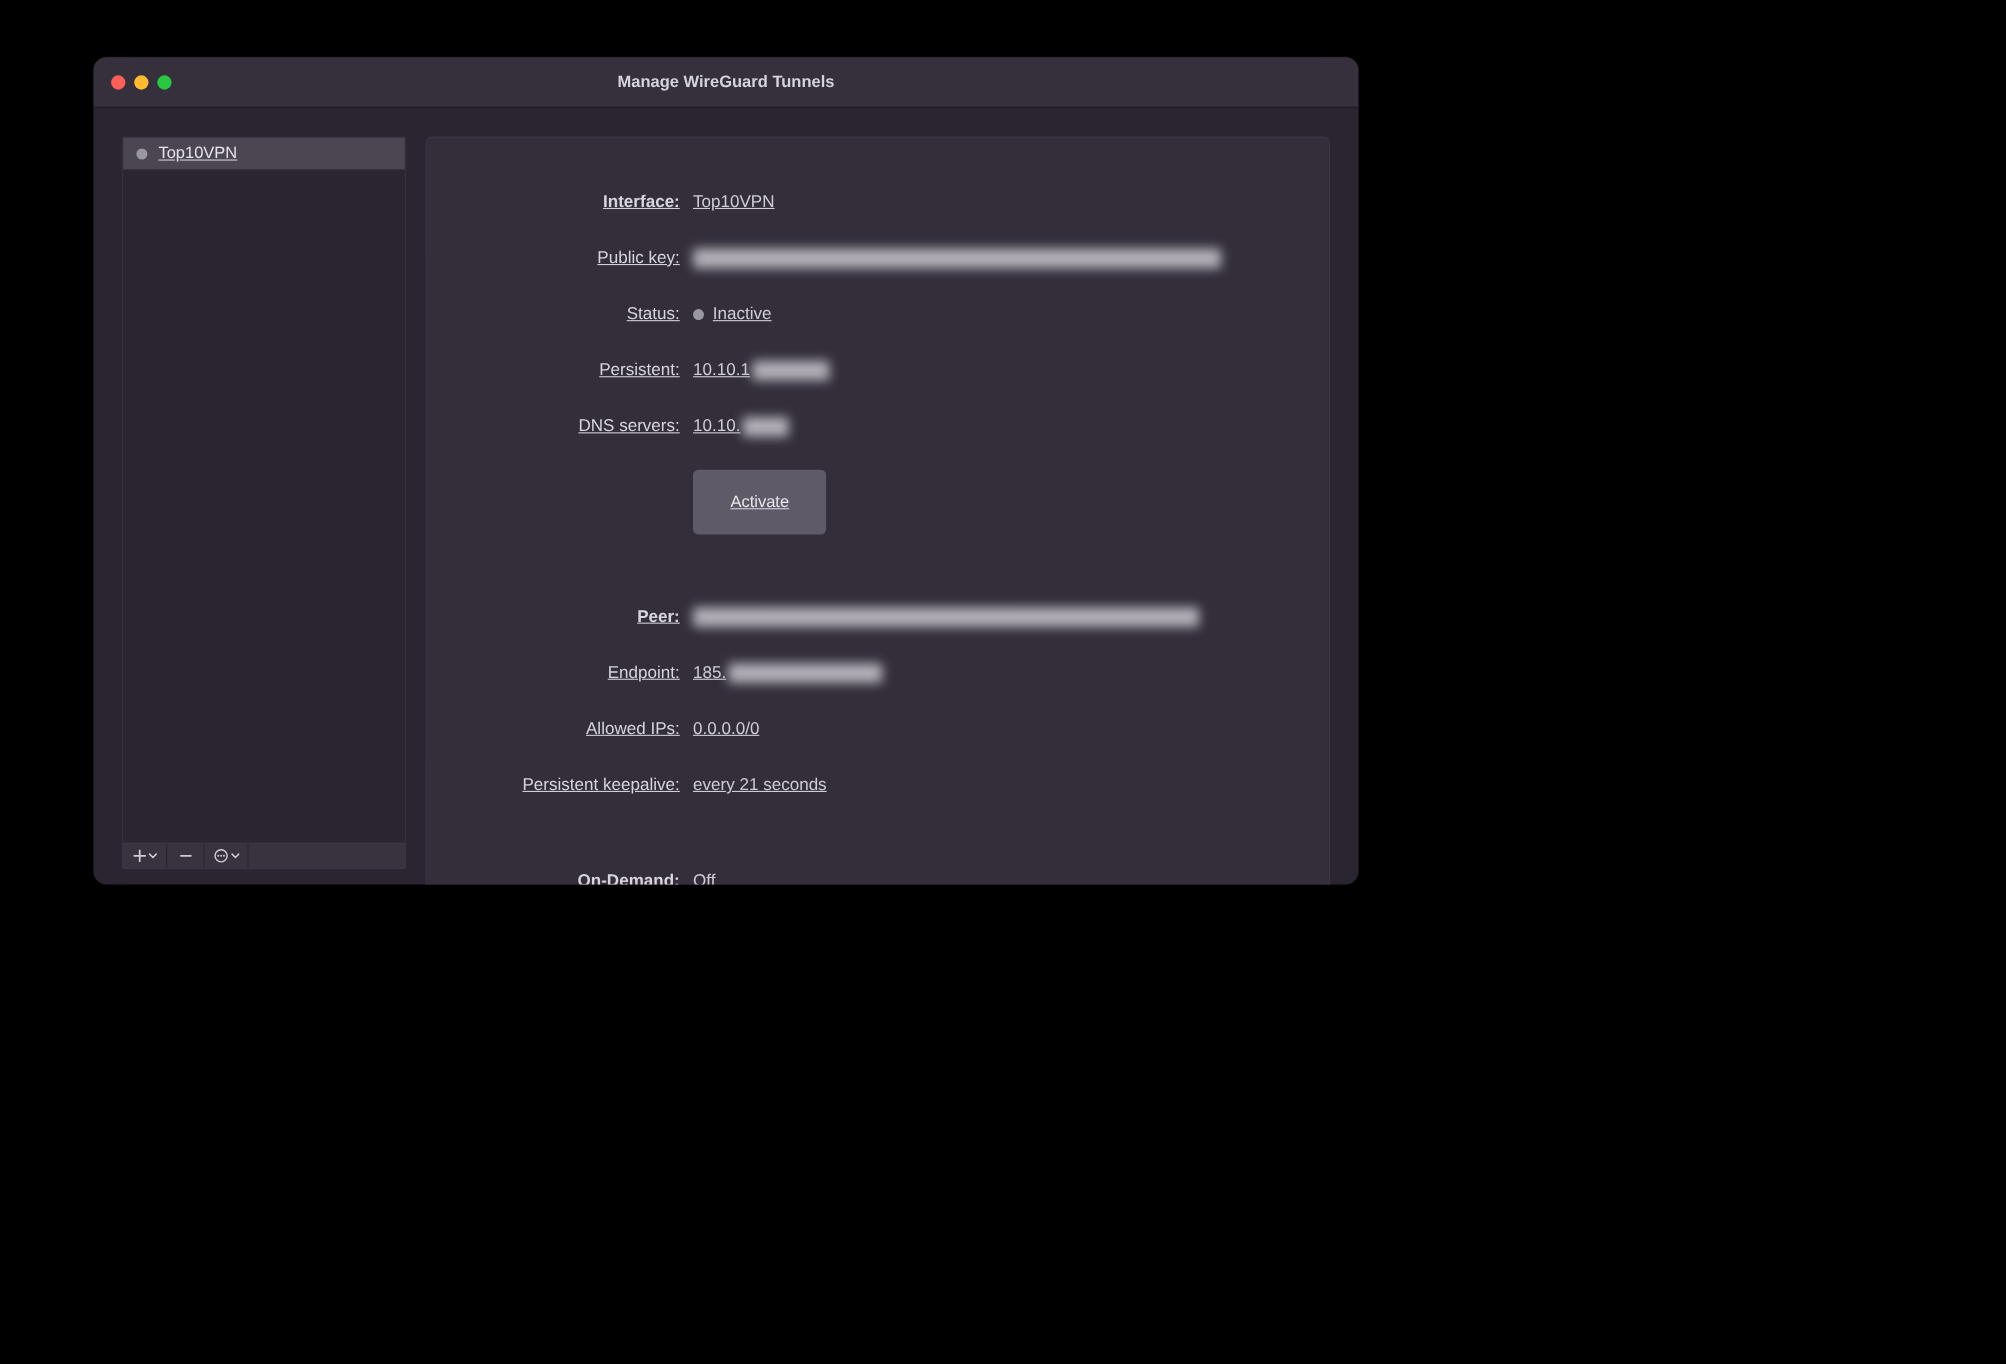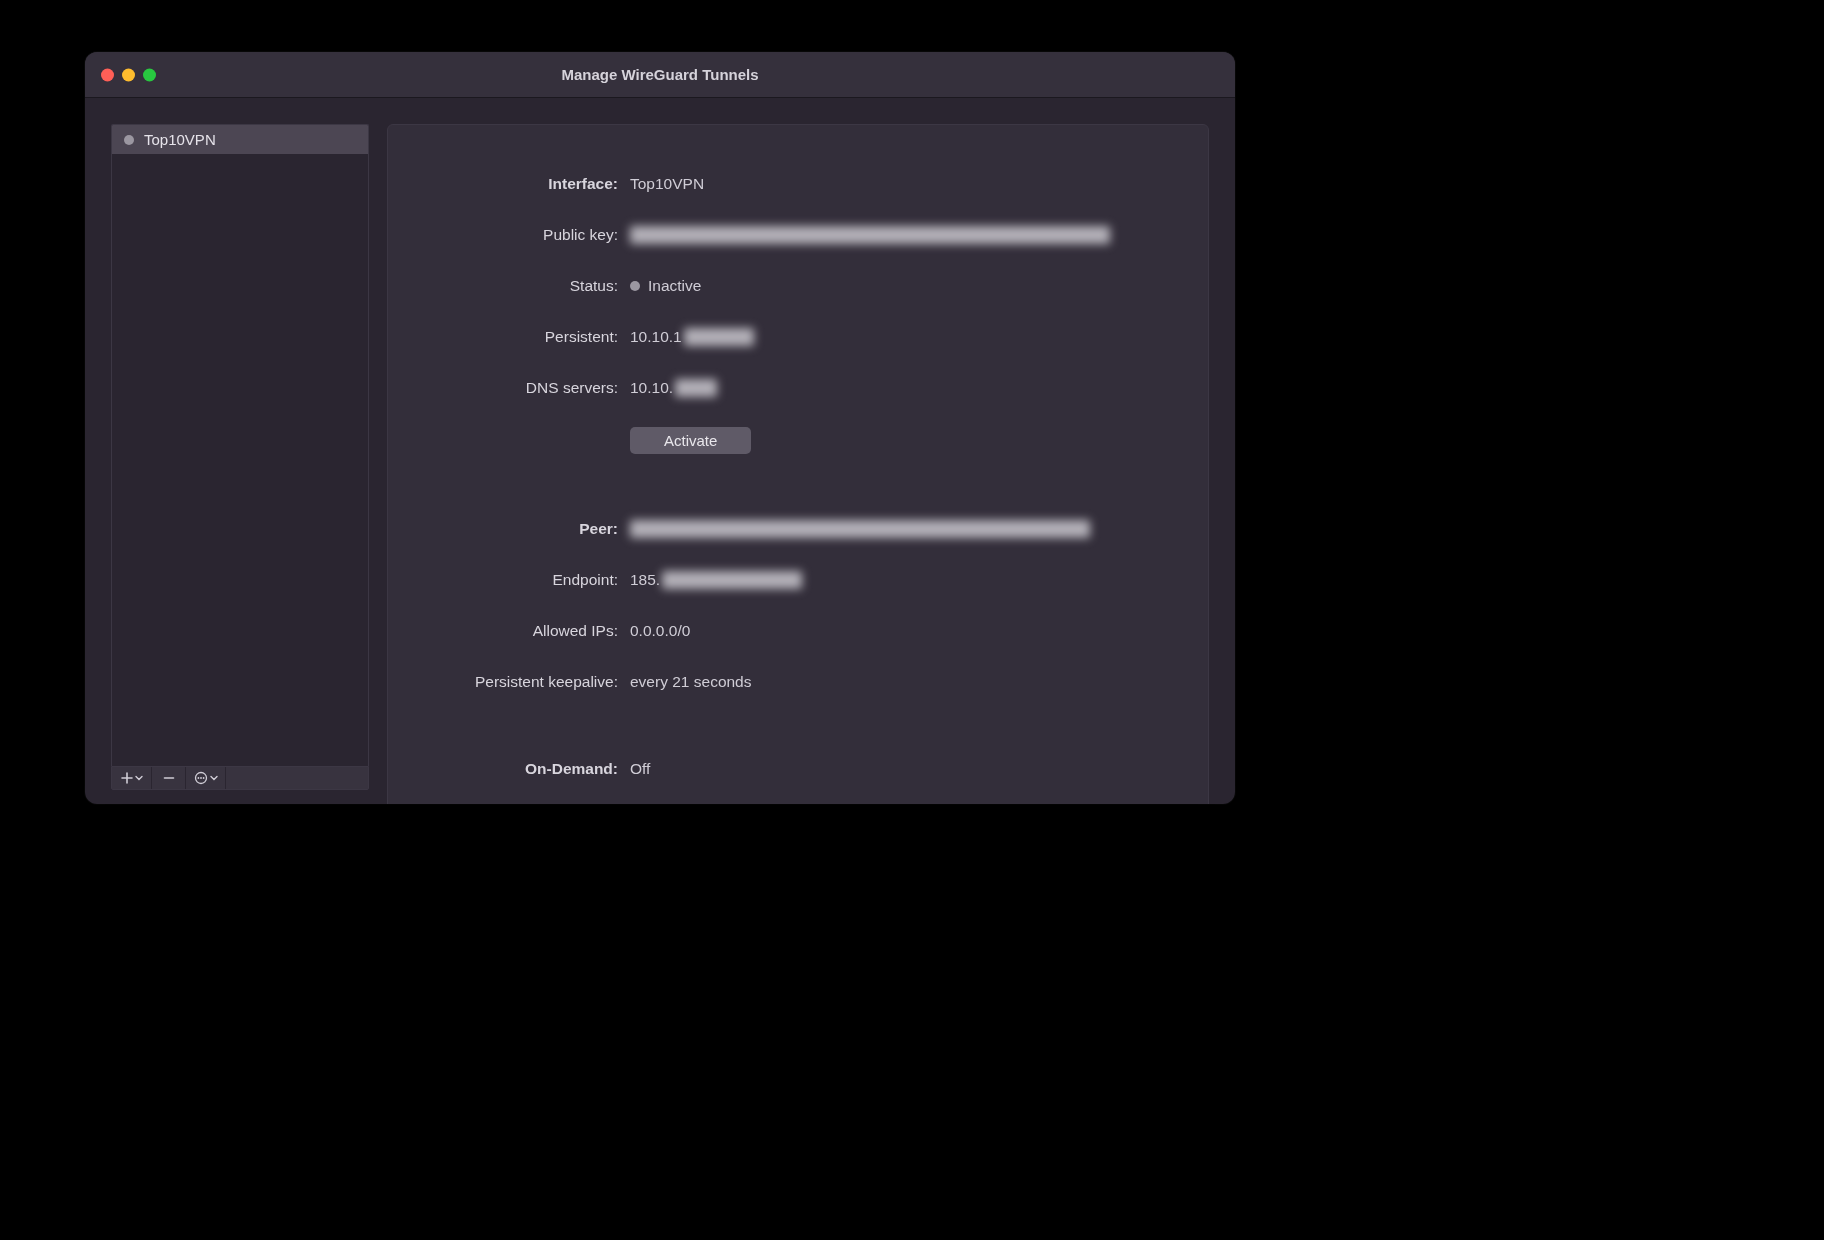--- a/index.html
+++ b/index.html
@@ -49,20 +49,21 @@
       width: 100%;
       text-align: center;
       font-size: 15px;
       font-weight: 600;
       color: #d6d3db;
     }
     .body {
       flex: 1;
       display: flex;
       min-height: 0;
+      text-decoration: underline;
     }
     
     .sidebar {
       width: 258px;
       margin: 26px 0 14px 26px;
       display: flex;
       flex-direction: column;
     }
     .tunnel-list {
       flex: 1;
@@ -156,21 +157,21 @@
       display: inline-flex;
       align-items: center;
       gap: 0;
     }
     .partial .blur { margin-left: 2px; }
     .btn {
       background: #5f5a67;
       color: #e9e7ec;
       border: none;
       border-radius: 5px;
-      padding: 5px 34px;
+      padding: 21px 34px;
       font-size: 15px;
       cursor: default;
     }
     .row.btnrow .lbl { visibility: hidden; }
     .gap { height: 24px; }
     .footer {
       display: flex;
       justify-content: flex-end;
       padding-top: 10px;
     }

